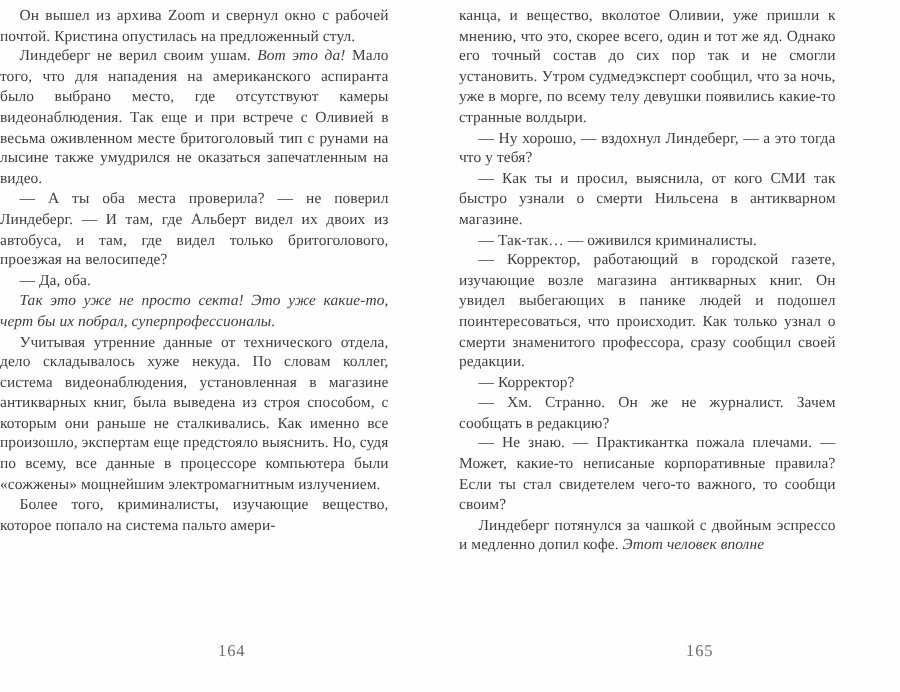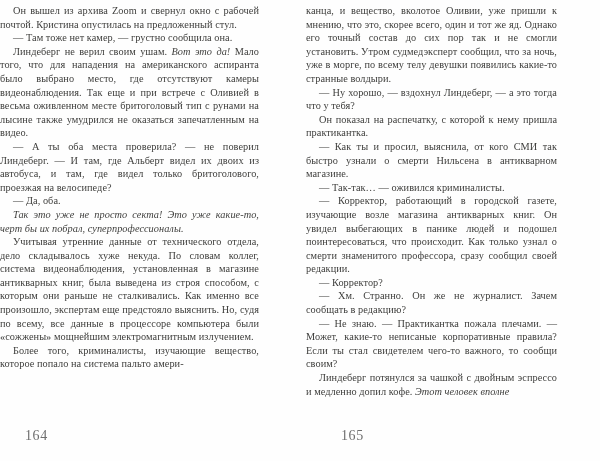--- a/index.html
+++ b/index.html
@@ -23,54 +23,52 @@
     font-size:10.3px;
     line-height:13.6px;
     text-align:justify;
     color:var(--text);
     letter-spacing:0.05px;
   }
   .page-text p.indent{text-indent:13px;}
   .page-text em{font-style:italic;}
   .page-number{
     position:absolute;top:428px;
-    font-size:14px;color:var(--page_number);
-    text-align:left;letter-spacing:0.6px;
+    font-size:11px;color:var(--page_number);
+    text-align:center;letter-spacing:0.6px;
   }
   .page-number-left{left:25px;width:259px;}
   .page-number-right{left:341px;width:251px;}
   .ornament{
     position:absolute;right:13px;bottom:-7px;
     width:27px;height:48px;
   }
   .ornament svg{display:block;width:100%;height:100%;fill:var(--ornament);}
 </style>
 </head>
 <body>
 
 <div class="spread">
 
   <div class="page page-left">
     <div class="page-text">
         <p class="indent"><span>Он вышел из архива Zoom и свернул окно с рабочей почтой. Кристина опустилась на предложенный стул.</span></p>
-        <p class="indent"><span>— Там тоже нет камер, — грустно сообщила она.</span></p>
         <p class="indent"><span>Линдеберг не верил своим ушам. </span><em>Вот это да!</em><span> Мало того, что для нападения на американского аспиранта было выбрано место, где отсутствуют камеры видеонаблюдения. Так еще и при встрече с Оливией в весьма оживленном месте бритоголовый тип с рунами на лысине также умудрился не оказаться запечатленным на видео.</span></p>
         <p class="indent"><span>— А ты оба места проверила? — не поверил Линдеберг. — И там, где Альберт видел их двоих из автобуса, и там, где видел только бритоголового, проезжая на велосипеде?</span></p>
         <p class="indent"><span>— Да, оба.</span></p>
         <p class="indent"><em>Так это уже не просто секта! Это уже какие-то, черт бы их побрал, суперпрофессионалы.</em></p>
         <p class="indent"><span>Учитывая утренние данные от технического отдела, дело складывалось хуже некуда. По словам коллег, система видеонаблюдения, установленная в магазине антикварных книг, была выведена из строя способом, с которым они раньше не сталкивались. Как именно все произошло, экспертам еще предстояло выяснить. Но, судя по всему, все данные в процессоре компьютера были «сожжены» мощнейшим электромагнитным излучением.</span></p>
         <p class="indent"><span>Более того, криминалисты, изучающие вещество, которое попало на система пальто амери-</span></p>
       </div>
   </div>
 
   <div class="page page-right">
     <div class="page-text">
         <p><span>канца, и вещество, вколотое Оливии, уже пришли к мнению, что это, скорее всего, один и тот же яд. Однако его точный состав до сих пор так и не смогли установить. Утром судмедэксперт сообщил, что за ночь, уже в морге, по всему телу девушки появились какие-то странные волдыри.</span></p>
         <p class="indent"><span>— Ну хорошо, — вздохнул Линдеберг, — а это тогда что у тебя?</span></p>
-        <p class="indent"><span>Он показал на распечатку, с которой к нему пришла практикантка.</span></p>
         <p class="indent"><span>— Как ты и просил, выяснила, от кого СМИ так быстро узнали о смерти Нильсена в антикварном магазине.</span></p>
         <p class="indent"><span>— Так-так… — оживился криминалисты.</span></p>
         <p class="indent"><span>— Корректор, работающий в городской газете, изучающие возле магазина антикварных книг. Он увидел выбегающих в панике людей и подошел поинтересоваться, что происходит. Как только узнал о смерти знаменитого профессора, сразу сообщил своей редакции.</span></p>
         <p class="indent"><span>— Корректор?</span></p>
         <p class="indent"><span>— Хм. Странно. Он же не журналист. Зачем сообщать в редакцию?</span></p>
         <p class="indent"><span>— Не знаю. — Практикантка пожала плечами. — Может, какие-то неписаные корпоративные правила? Если ты стал свидетелем чего-то важного, то сообщи своим?</span></p>
         <p class="indent"><span>Линдеберг потянулся за чашкой с двойным эспрессо и медленно допил кофе. </span><em>Этот человек вполне</em></p>
       </div>
   </div>
 

